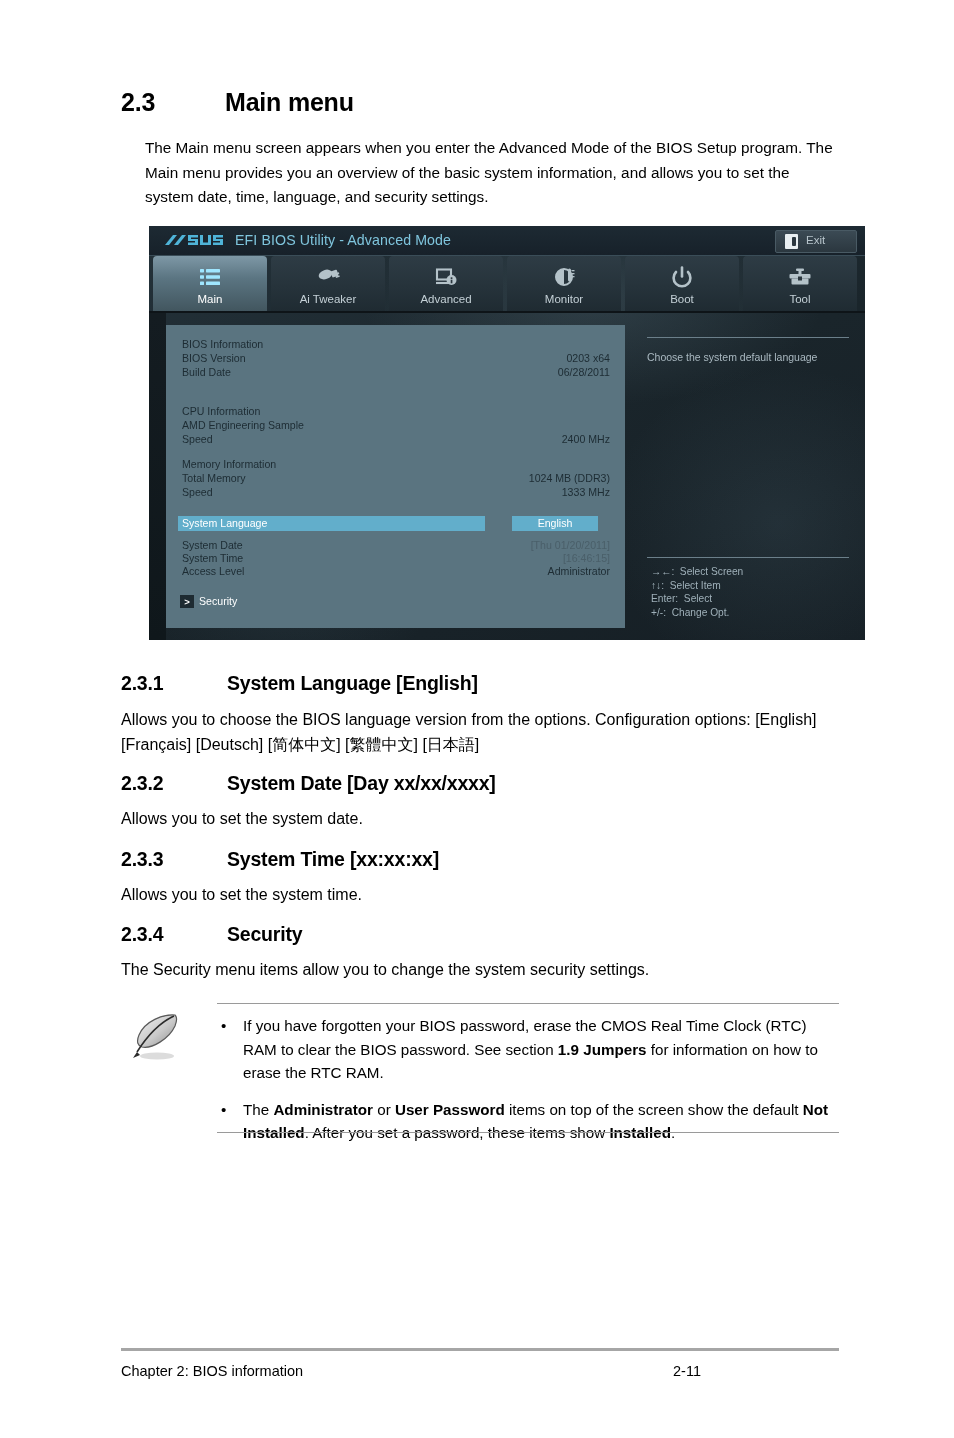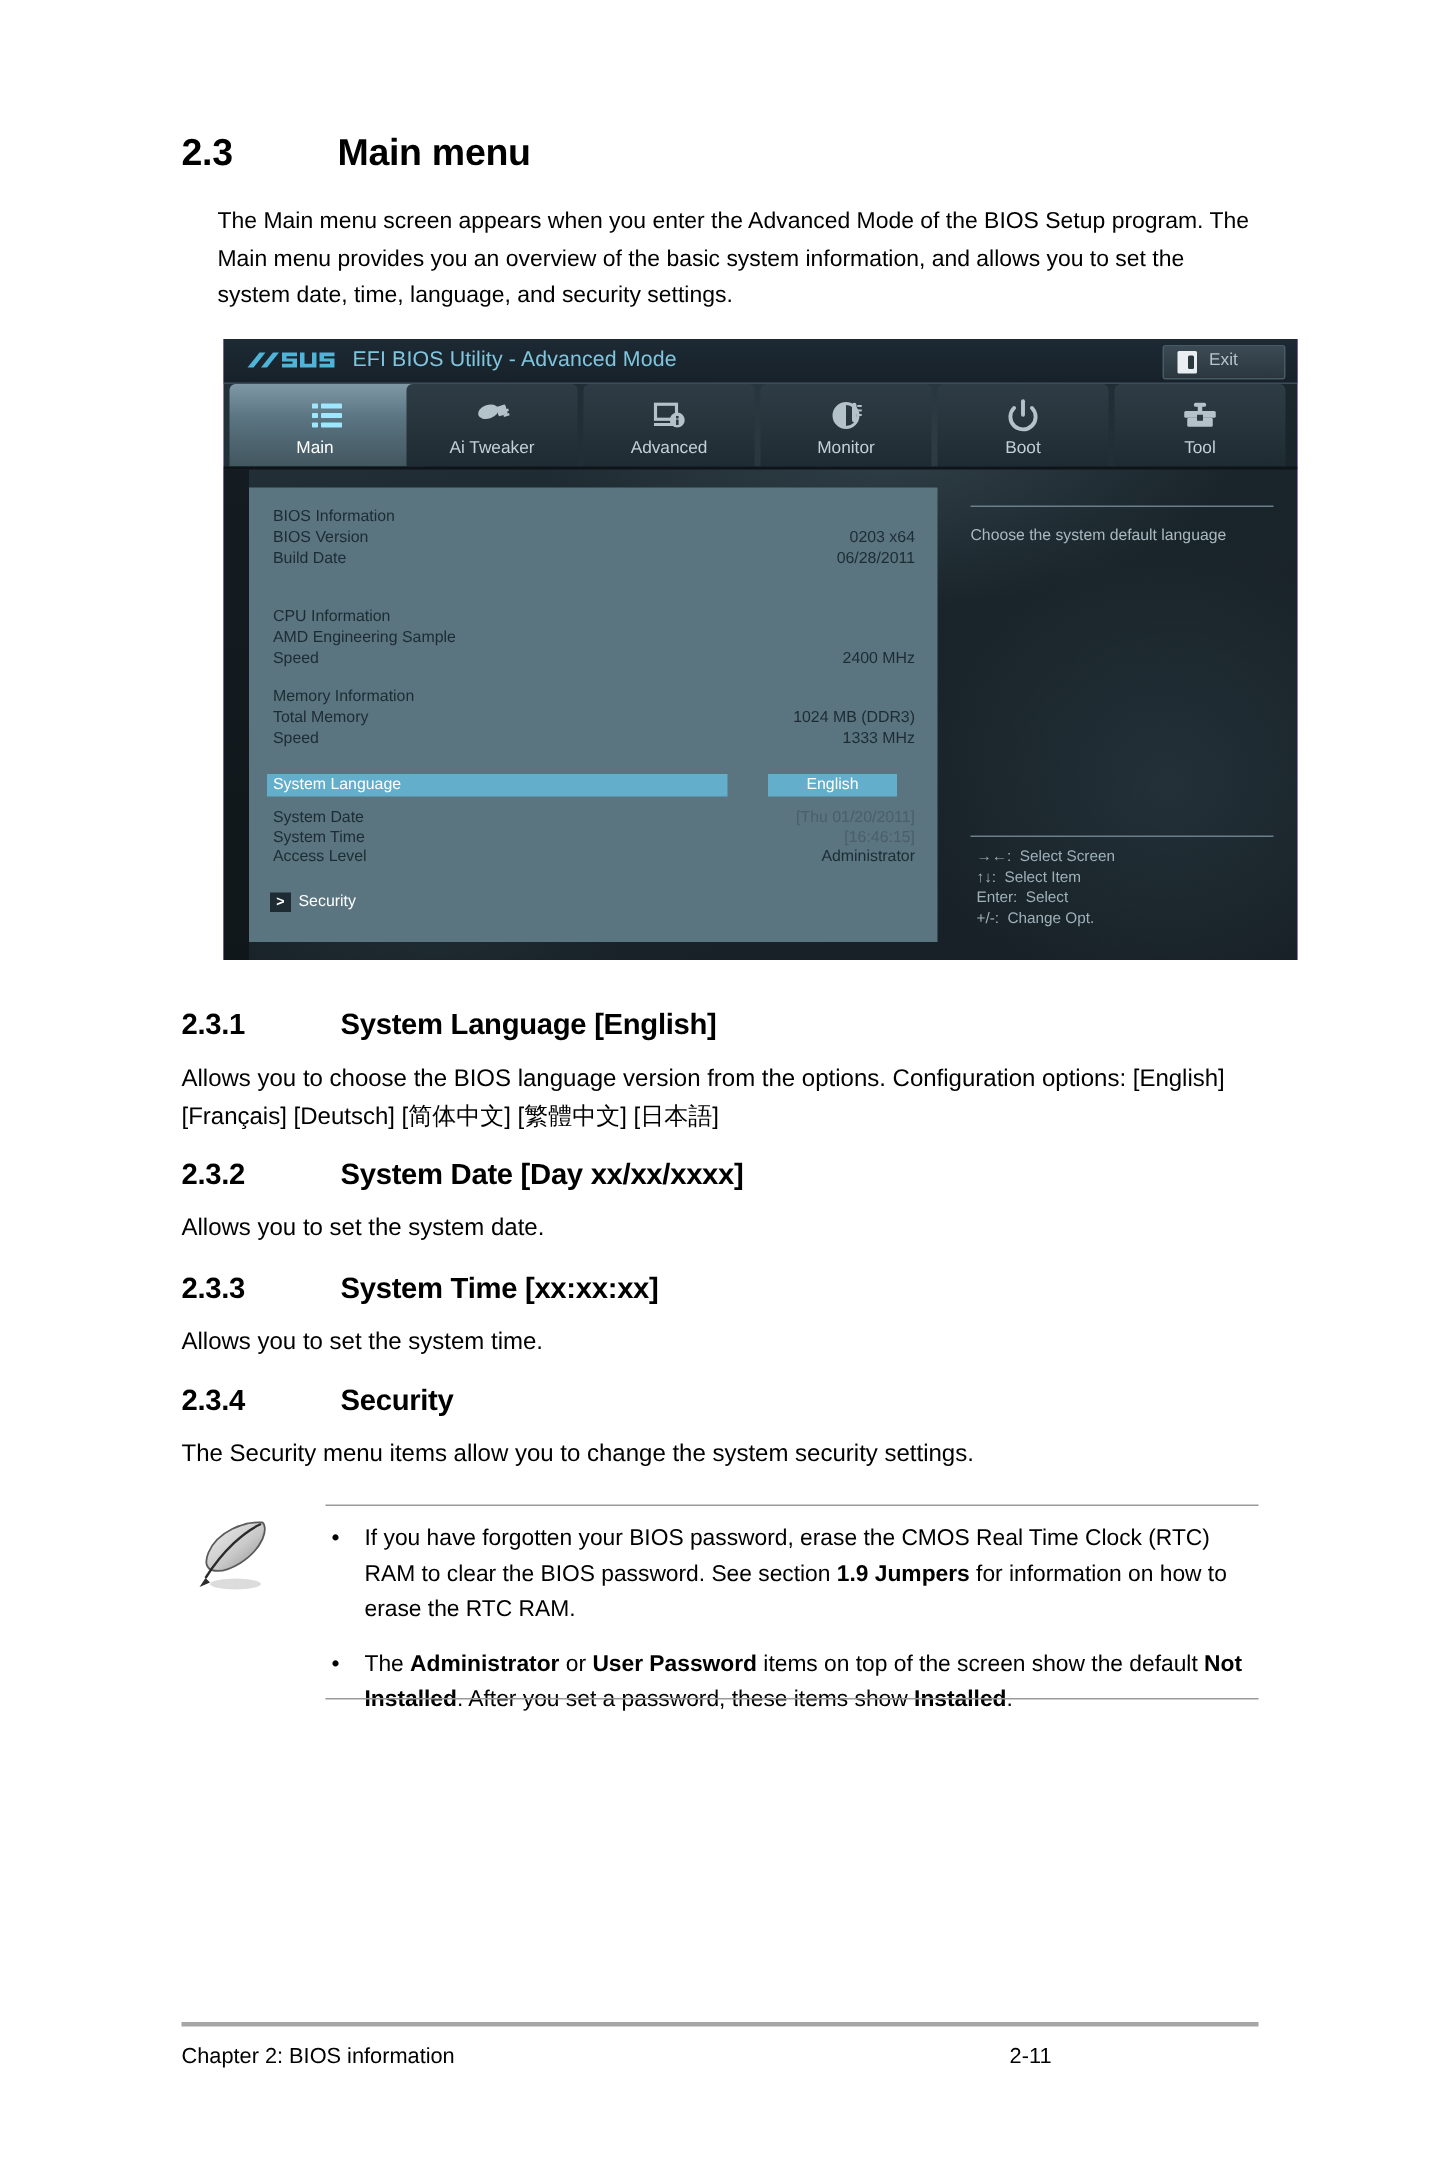--- a/index.html
+++ b/index.html
@@ -219,21 +219,20 @@
   .tab {
     position: absolute;
     top: 0;
     width: 114px;
     height: 55px;
     background: linear-gradient(180deg, #2e3c45 0%, #26333b 55%, #1f2b32 100%);
     border-radius: 4px 4px 0 0;
   }
   .tab.active {
     background: linear-gradient(180deg, #7e98a6 0%, #5b7582 40%, #42565f 100%);
-    padding-left: 16px;
   }
   .tab-label {
     position: absolute;
     left: 0;
     bottom: 6px;
     width: 114px;
     text-align: center;
     font-size: 11.5px;
     color: #c4d0d6;
   }

